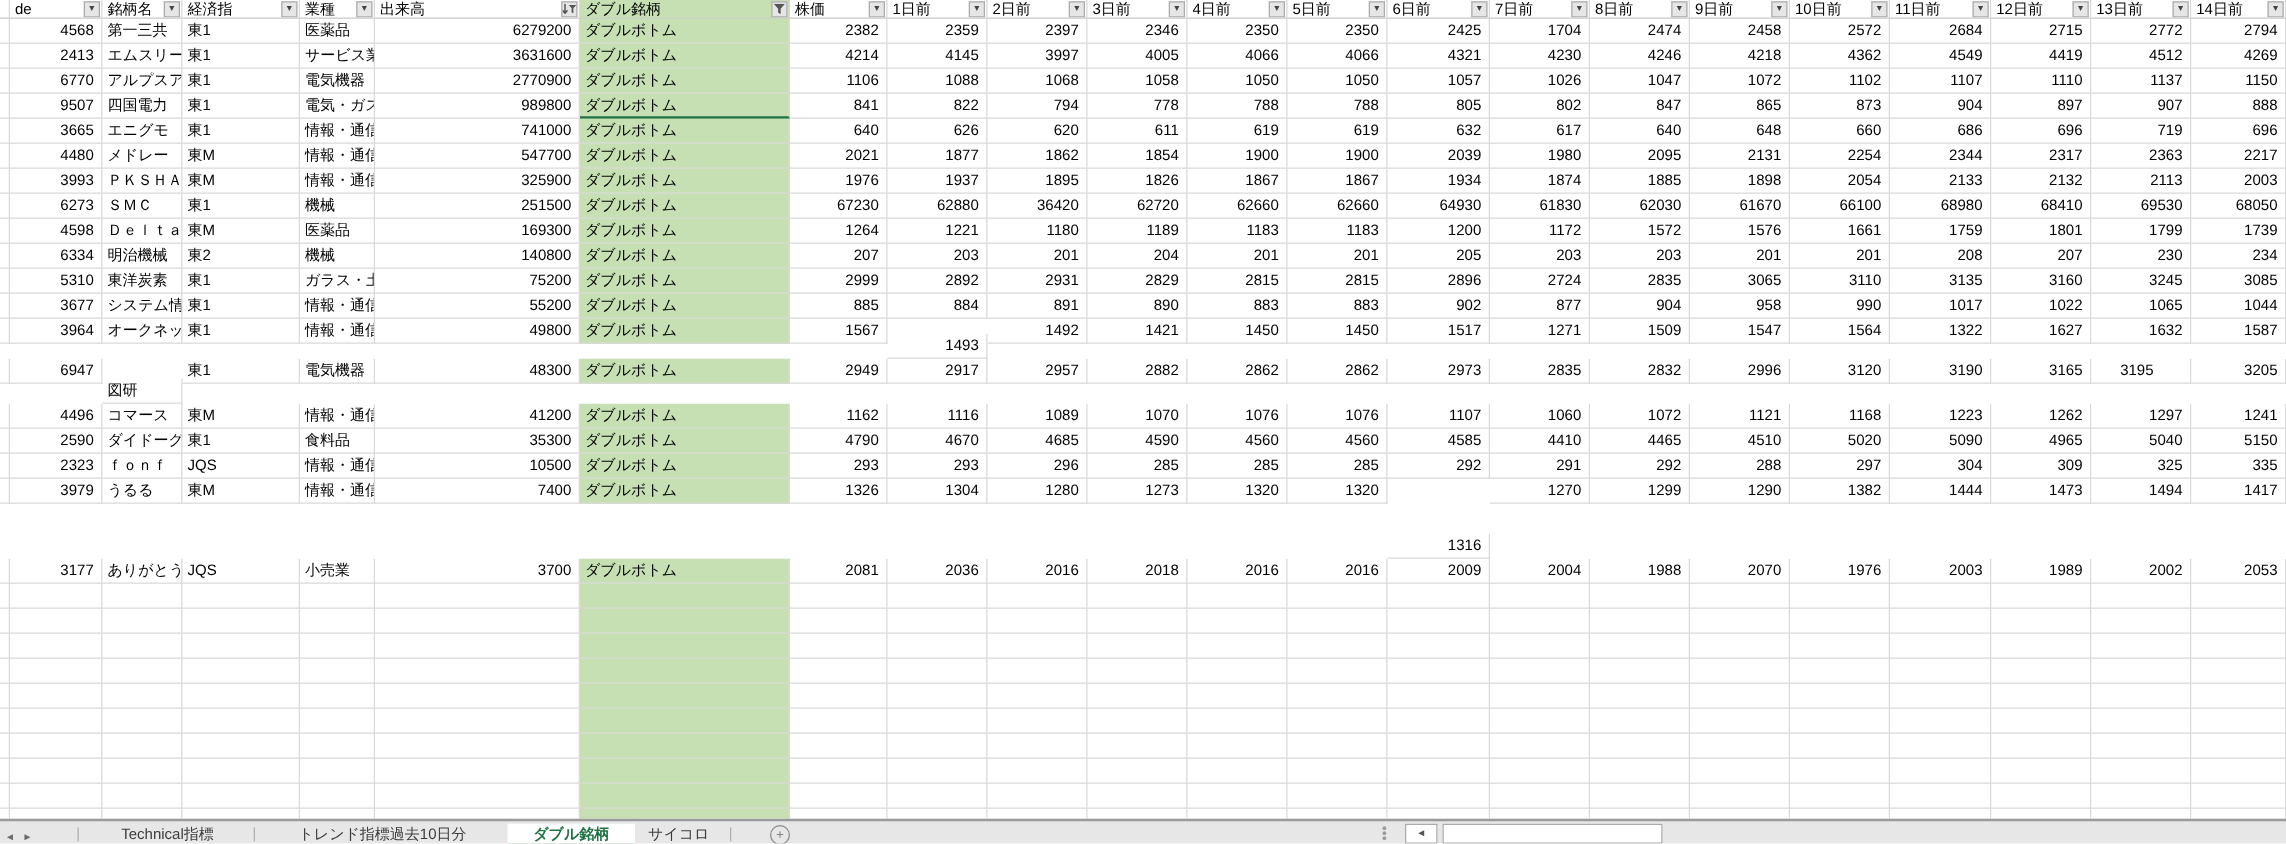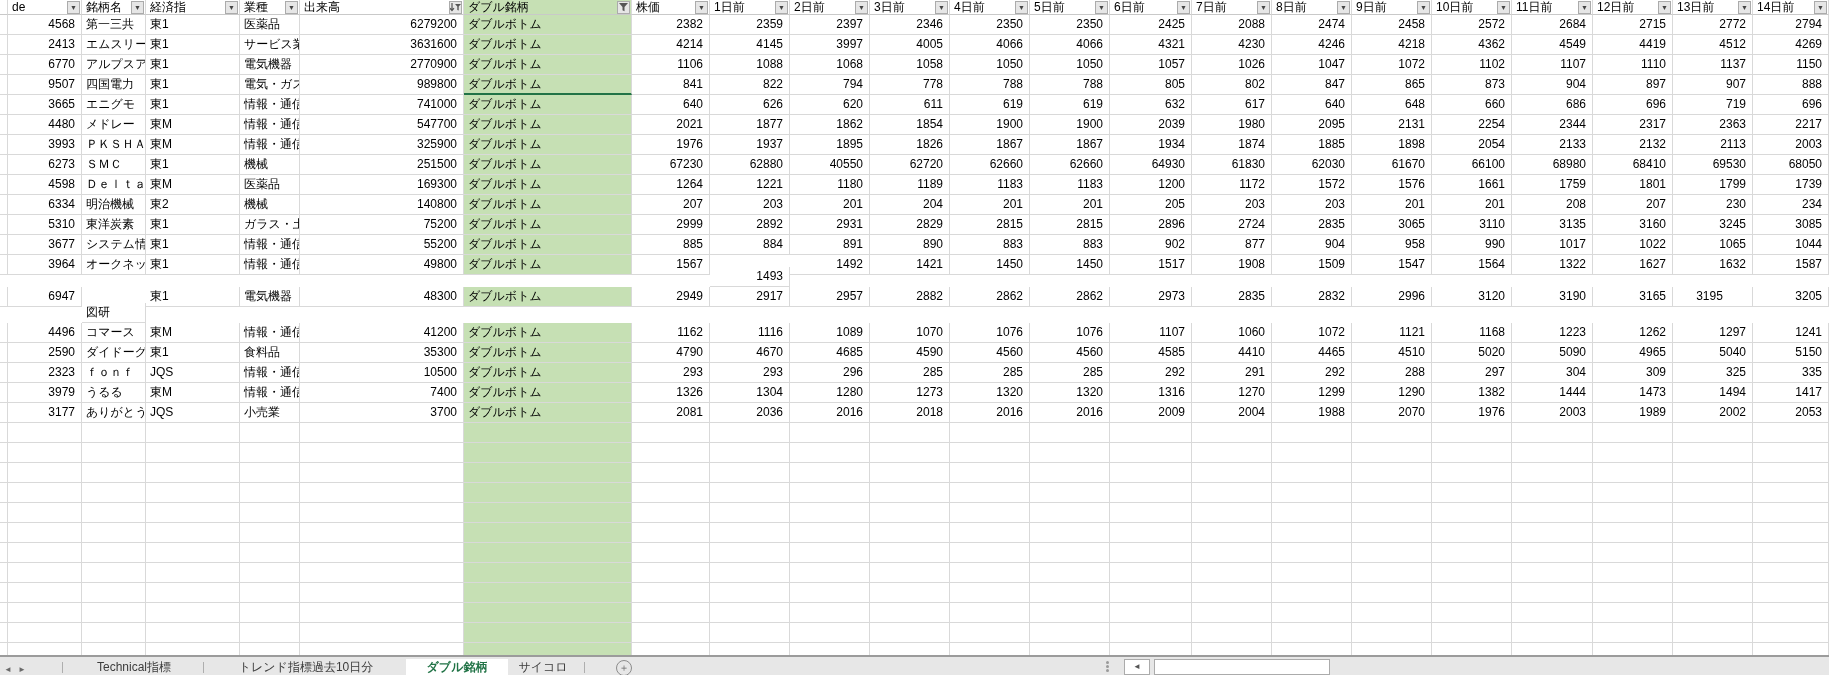--- a/index.html
+++ b/index.html
@@ -83,21 +83,21 @@
         <div class="cell al" style="width: 60px; height: 20px;">医薬品</div>
         <div class="cell ar" style="width: 164px; height: 20px;">6279200</div>
         <div class="cell al green" style="width: 168px; height: 20px;">ダブルボトム</div>
         <div class="cell ar" style="width: 78px; height: 20px;">2382</div>
         <div class="cell ar" style="width: 80px; height: 20px;">2359</div>
         <div class="cell ar" style="width: 80px; height: 20px;">2397</div>
         <div class="cell ar" style="width: 80px; height: 20px;">2346</div>
         <div class="cell ar" style="width: 80px; height: 20px;">2350</div>
         <div class="cell ar" style="width: 80px; height: 20px;">2350</div>
         <div class="cell ar" style="width: 82px; height: 20px;">2425</div>
-        <div class="cell ar" style="width: 80px; height: 20px;">2088</div>
+        <div class="cell ar" style="width: 80px; height: 20px;">1704</div>
         <div class="cell ar" style="width: 80px; height: 20px;">2474</div>
         <div class="cell ar" style="width: 80px; height: 20px; text-align: right;">2458</div>
         <div class="cell ar" style="width: 80px; height: 20px;">2572</div>
         <div class="cell ar" style="width: 81px; height: 20px;">2684</div>
         <div class="cell ar" style="width: 80px; height: 20px;">2715</div>
         <div class="cell ar" style="width: 80px; height: 20px;">2772</div>
         <div class="cell ar" style="width: 76px; height: 20px;">2794</div>
       </div>
       <div class="row">
         <div class="cell al" style="width: 8px; height: 20px;"></div>
@@ -246,21 +246,21 @@
       <div class="row">
         <div class="cell al" style="width: 8px; height: 20px;"></div>
         <div class="cell ar" style="width: 74px; height: 20px;">6273</div>
         <div class="cell al" style="width: 64px; height: 20px;">ＳＭＣ</div>
         <div class="cell al" style="width: 94px; height: 20px;">東1</div>
         <div class="cell al" style="width: 60px; height: 20px;">機械</div>
         <div class="cell ar" style="width: 164px; height: 20px;">251500</div>
         <div class="cell al green" style="width: 168px; height: 20px;">ダブルボトム</div>
         <div class="cell ar" style="width: 78px; height: 20px;">67230</div>
         <div class="cell ar" style="width: 80px; height: 20px;">62880</div>
-        <div class="cell ar" style="width: 80px; height: 20px;">40550</div>
+        <div class="cell ar" style="width: 80px; height: 20px;">36420</div>
         <div class="cell ar" style="width: 80px; height: 20px;">62720</div>
         <div class="cell ar" style="width: 80px; height: 20px;">62660</div>
         <div class="cell ar" style="width: 80px; height: 20px;">62660</div>
         <div class="cell ar" style="width: 82px; height: 20px;">64930</div>
         <div class="cell ar" style="width: 80px; height: 20px;">61830</div>
         <div class="cell ar" style="width: 80px; height: 20px;">62030</div>
         <div class="cell ar" style="width: 80px; height: 20px;">61670</div>
         <div class="cell ar" style="width: 80px; height: 20px;">66100</div>
         <div class="cell ar" style="width: 81px; height: 20px;">68980</div>
         <div class="cell ar" style="width: 80px; height: 20px;">68410</div>
@@ -371,21 +371,21 @@
         <div class="cell al" style="width: 60px; height: 20px;">情報・通信業</div>
         <div class="cell ar" style="width: 164px; height: 20px;">49800</div>
         <div class="cell al green" style="width: 168px; height: 20px;">ダブルボトム</div>
         <div class="cell ar" style="width: 78px; height: 20px;">1567</div>
         <div class="cell ar" style="width: 80px; height: 20px; margin-top: 12px;">1493</div>
         <div class="cell ar" style="width: 80px; height: 20px;">1492</div>
         <div class="cell ar" style="width: 80px; height: 20px;">1421</div>
         <div class="cell ar" style="width: 80px; height: 20px;">1450</div>
         <div class="cell ar" style="width: 80px; height: 20px;">1450</div>
         <div class="cell ar" style="width: 82px; height: 20px;">1517</div>
-        <div class="cell ar" style="width: 80px; height: 20px;">1908</div>
+        <div class="cell ar" style="width: 80px; height: 20px;">1271</div>
         <div class="cell ar" style="width: 80px; height: 20px;">1509</div>
         <div class="cell ar" style="width: 80px; height: 20px;">1547</div>
         <div class="cell ar" style="width: 80px; height: 20px;">1564</div>
         <div class="cell ar" style="width: 81px; height: 20px;">1322</div>
         <div class="cell ar" style="width: 80px; height: 20px;">1627</div>
         <div class="cell ar" style="width: 80px; height: 20px;">1632</div>
         <div class="cell ar" style="width: 76px; height: 20px;">1587</div>
       </div>
       <div class="row">
         <div class="cell al" style="width: 8px; height: 20px;"></div>
@@ -490,21 +490,21 @@
         <div class="cell al" style="width: 94px; height: 20px;">東M</div>
         <div class="cell al" style="width: 60px; height: 20px;">情報・通信業</div>
         <div class="cell ar" style="width: 164px; height: 20px;">7400</div>
         <div class="cell al green" style="width: 168px; height: 20px;">ダブルボトム</div>
         <div class="cell ar" style="width: 78px; height: 20px;">1326</div>
         <div class="cell ar" style="width: 80px; height: 20px;">1304</div>
         <div class="cell ar" style="width: 80px; height: 20px;">1280</div>
         <div class="cell ar" style="width: 80px; height: 20px;">1273</div>
         <div class="cell ar" style="width: 80px; height: 20px;">1320</div>
         <div class="cell ar" style="width: 80px; height: 20px;">1320</div>
-        <div class="cell ar" style="width: 82px; height: 20px;">1316</div>
+        <div class="cell ar" style="width: 82px; height: 20px; margin-top: 44px;">1316</div>
         <div class="cell ar" style="width: 80px; height: 20px;">1270</div>
         <div class="cell ar" style="width: 80px; height: 20px;">1299</div>
         <div class="cell ar" style="width: 80px; height: 20px;">1290</div>
         <div class="cell ar" style="width: 80px; height: 20px;">1382</div>
         <div class="cell ar" style="width: 81px; height: 20px;">1444</div>
         <div class="cell ar" style="width: 80px; height: 20px;">1473</div>
         <div class="cell ar" style="width: 80px; height: 20px;">1494</div>
         <div class="cell ar" style="width: 76px; height: 20px;">1417</div>
       </div>
       <div class="row">

